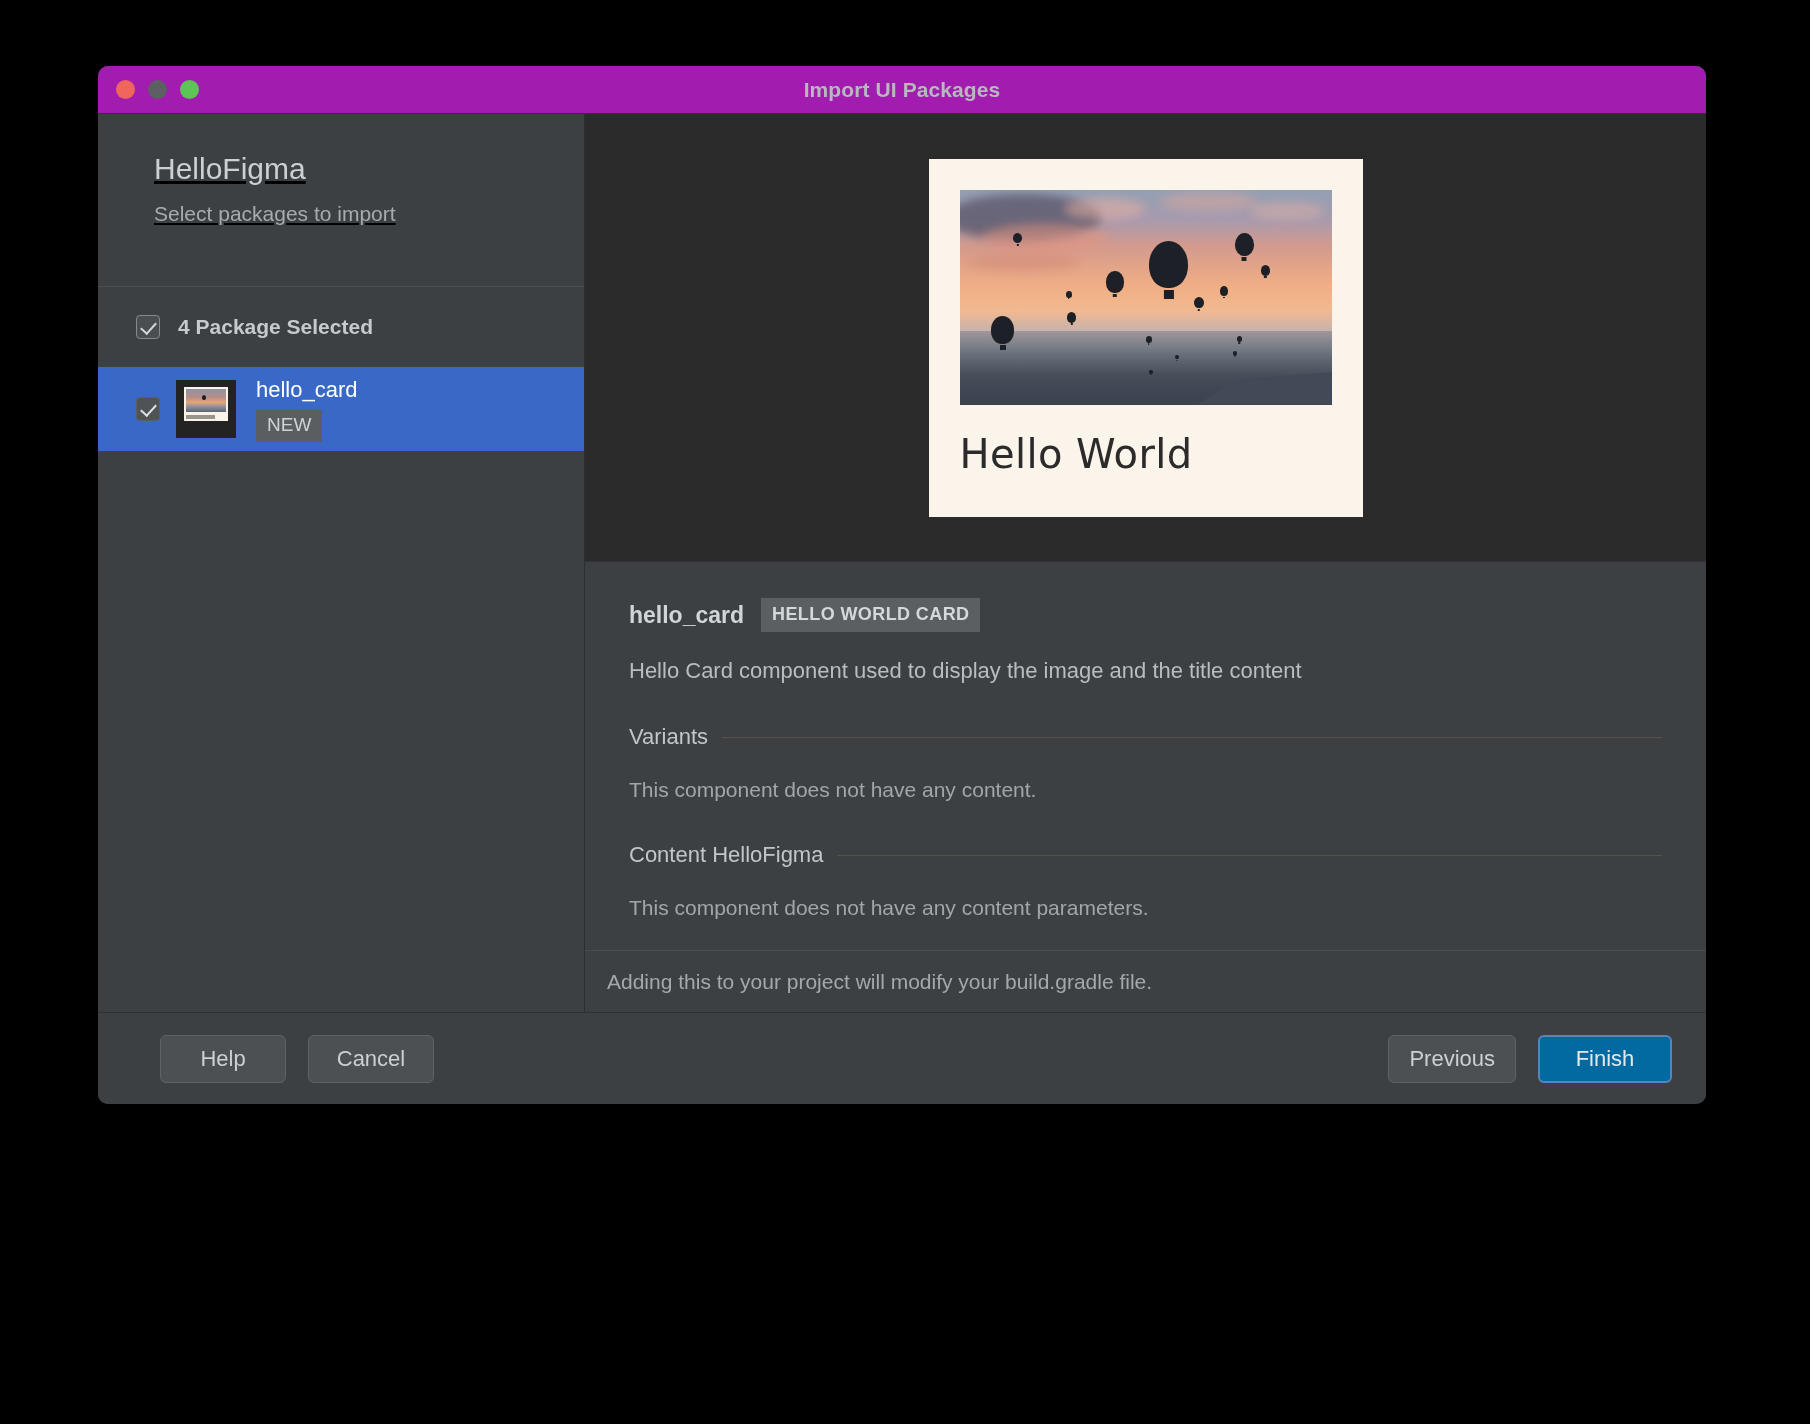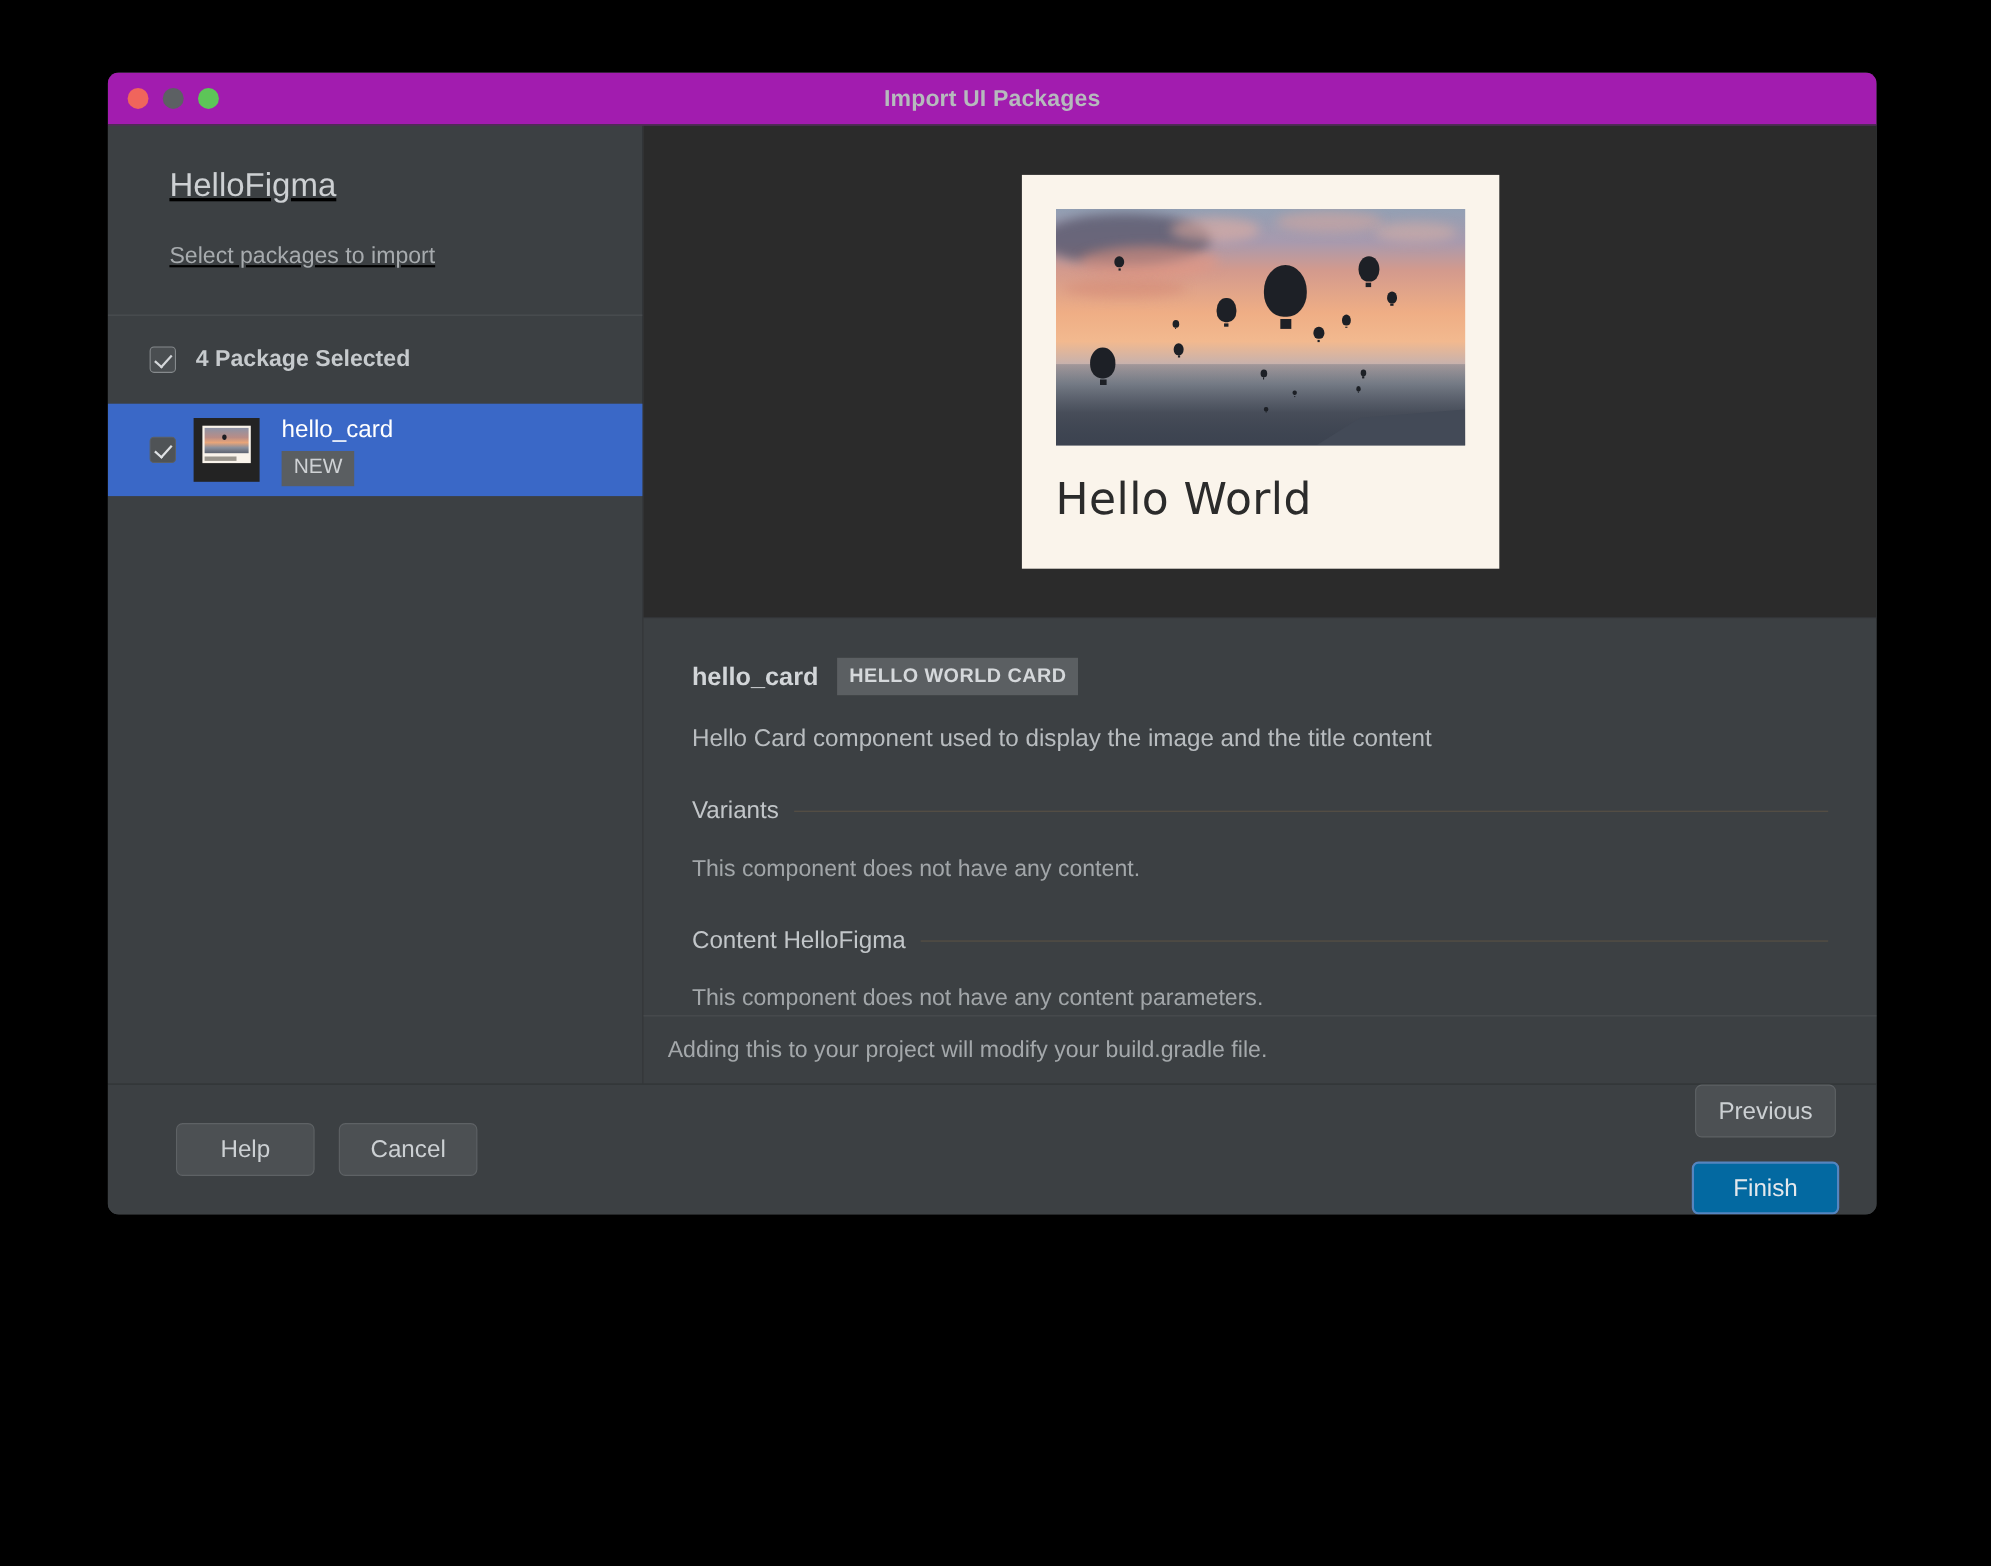--- a/index.html
+++ b/index.html
@@ -49,21 +49,21 @@
   
   .sidebar {
     width: 487px; flex: 0 0 487px;
     background: #3c4043;
     border-right: 1px solid #2c2e30;
     display: flex; flex-direction: column;
     min-height: 0;
   }
   .side-head { padding: 38px 36px 0 56px; height: 172px; text-decoration: underline; }
   .proj-title { font-size: 30px; color: #cdd0d3; font-weight: normal; line-height: 1.1; }
-  .proj-sub { margin-top: 36px; font-size: 21px; color: #a7abae; }
+  .proj-sub { margin-top: 17px; font-size: 21px; color: #a7abae; }
   .divider { height: 1px; background: #4c5053; }
 
   .select-row {
     height: 80px; display: flex; align-items: center;
     padding-left: 38px; gap: 18px;
   }
   .checkbox {
     width: 24px; height: 24px; border-radius: 4px;
     border: 1px solid #868a8d; background: #4a4e51;
     position: relative; flex: 0 0 24px;
@@ -197,21 +197,21 @@
 
   
   .footer {
     flex: 0 0 92px;
     background: #3c4043;
     border-top: 1px solid #2f3234;
     display: flex; align-items: center;
     padding: 0 34px;
   }
   .footer-left { display: flex; gap: 22px; margin-left: 28px; }
-  .footer-right { margin-left: auto; display: flex; gap: 22px; align-items: center; flex-direction: column; }
+  .footer-right { margin-left: auto; display: flex; gap: 22px; align-items: center; }
   .btn {
     min-width: 126px; height: 48px;
     background: #4c5053; border: 1px solid #5e6265;
     border-radius: 6px; color: #ccd0d3;
     font-size: 22px; font-family: "Liberation Sans", sans-serif;
     display: flex; align-items: center; justify-content: center;
     padding: 0 20px;
   }
   .btn.primary {
     background: #0369a1; border: 2px solid #5585c0;

